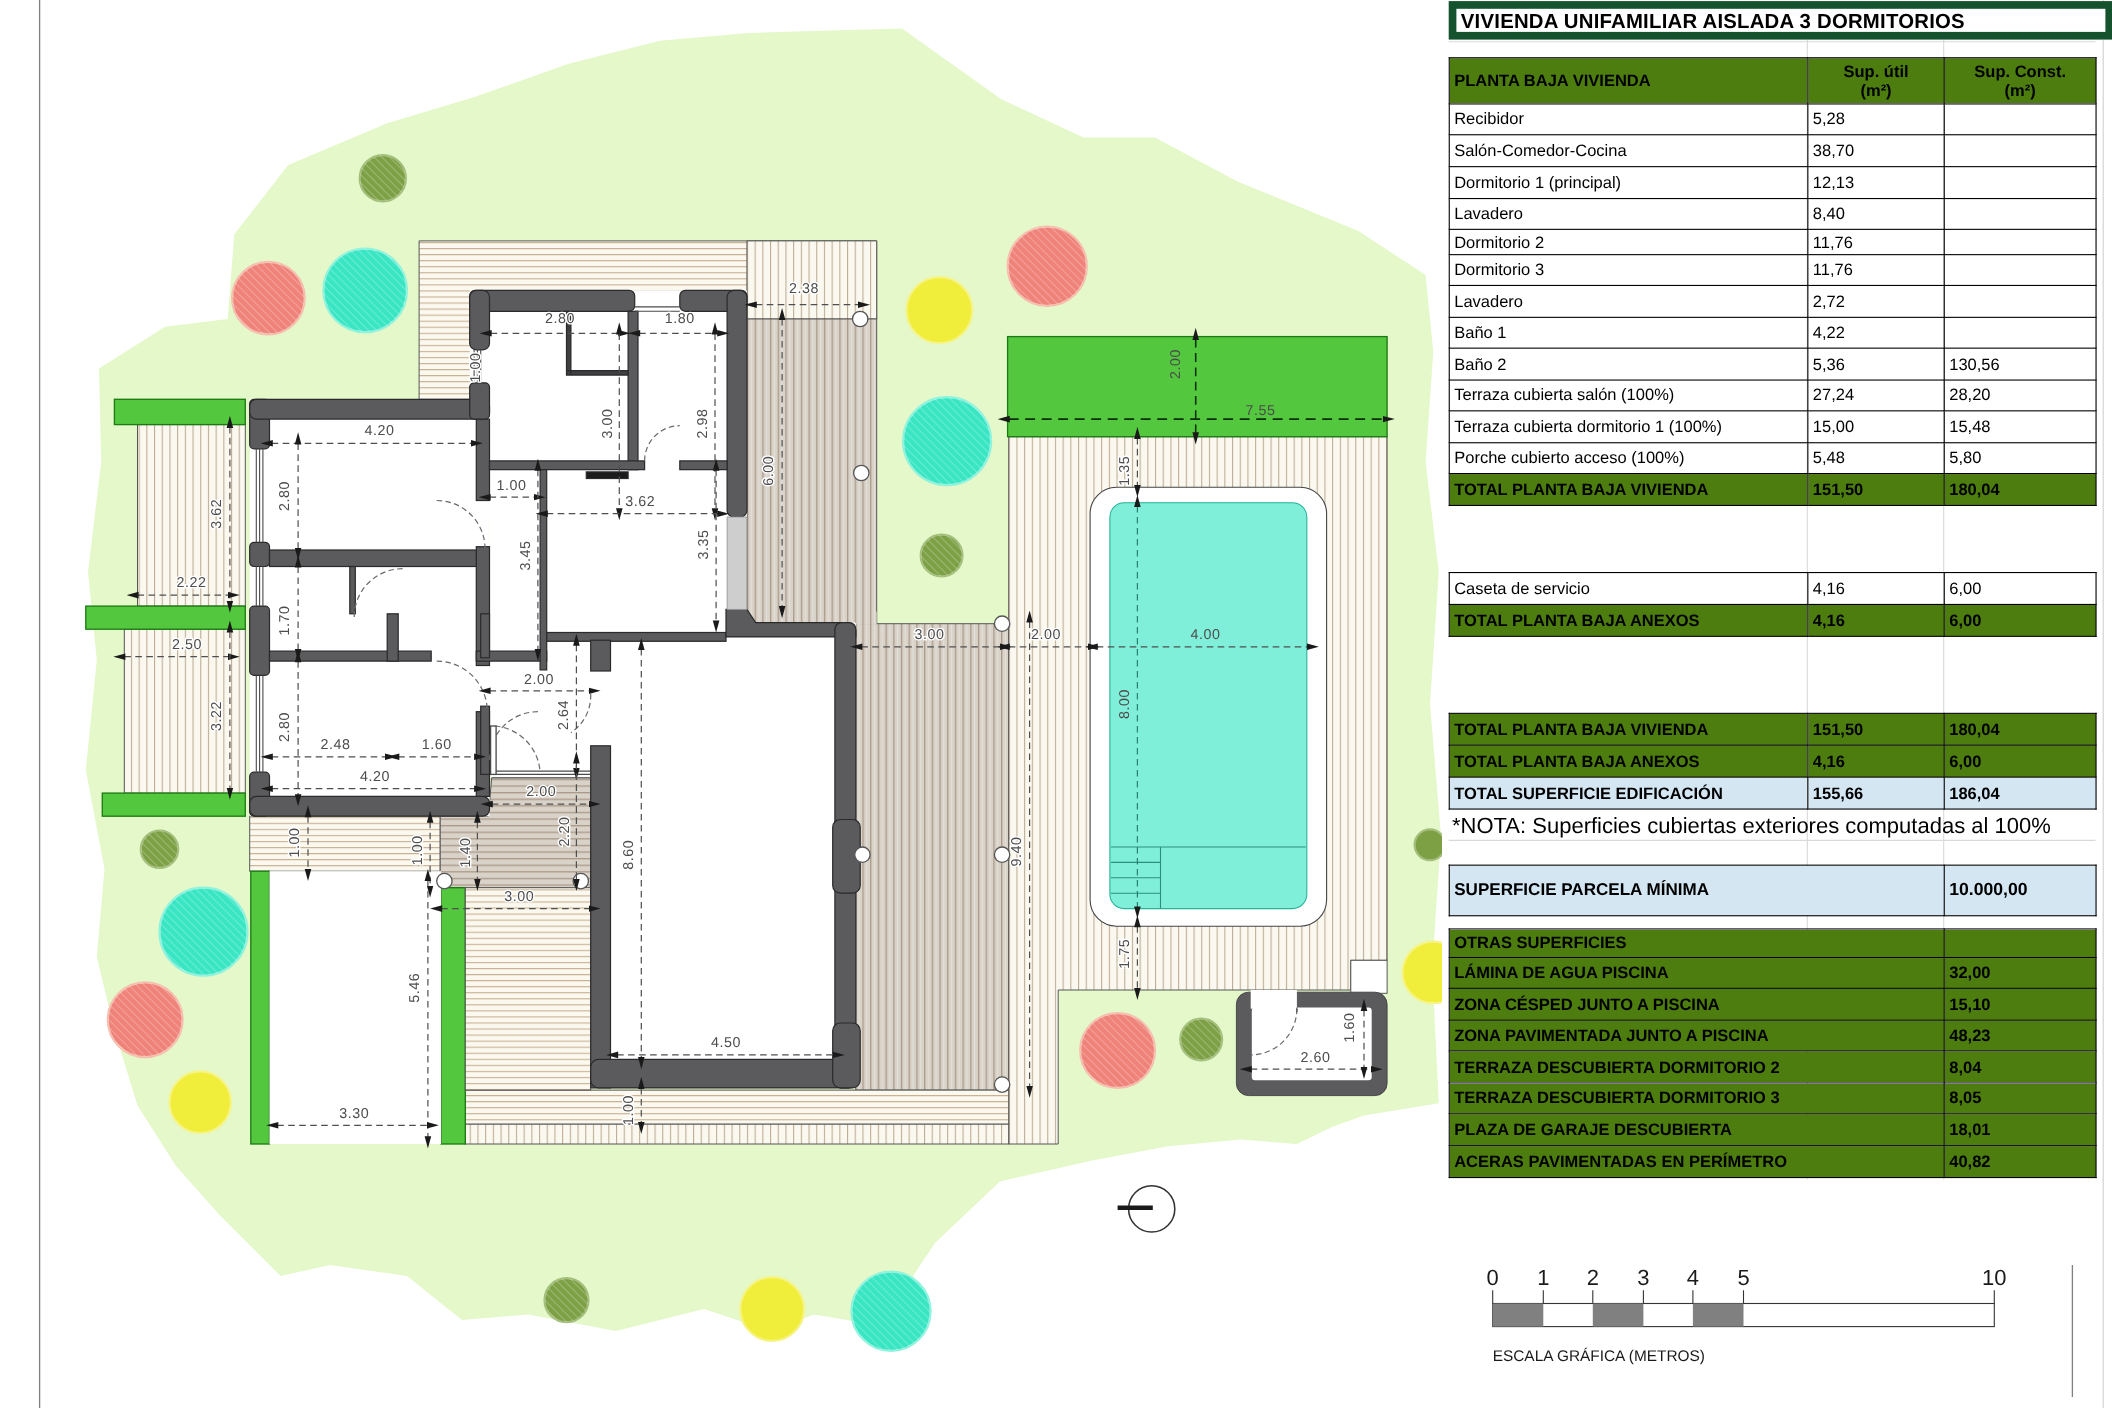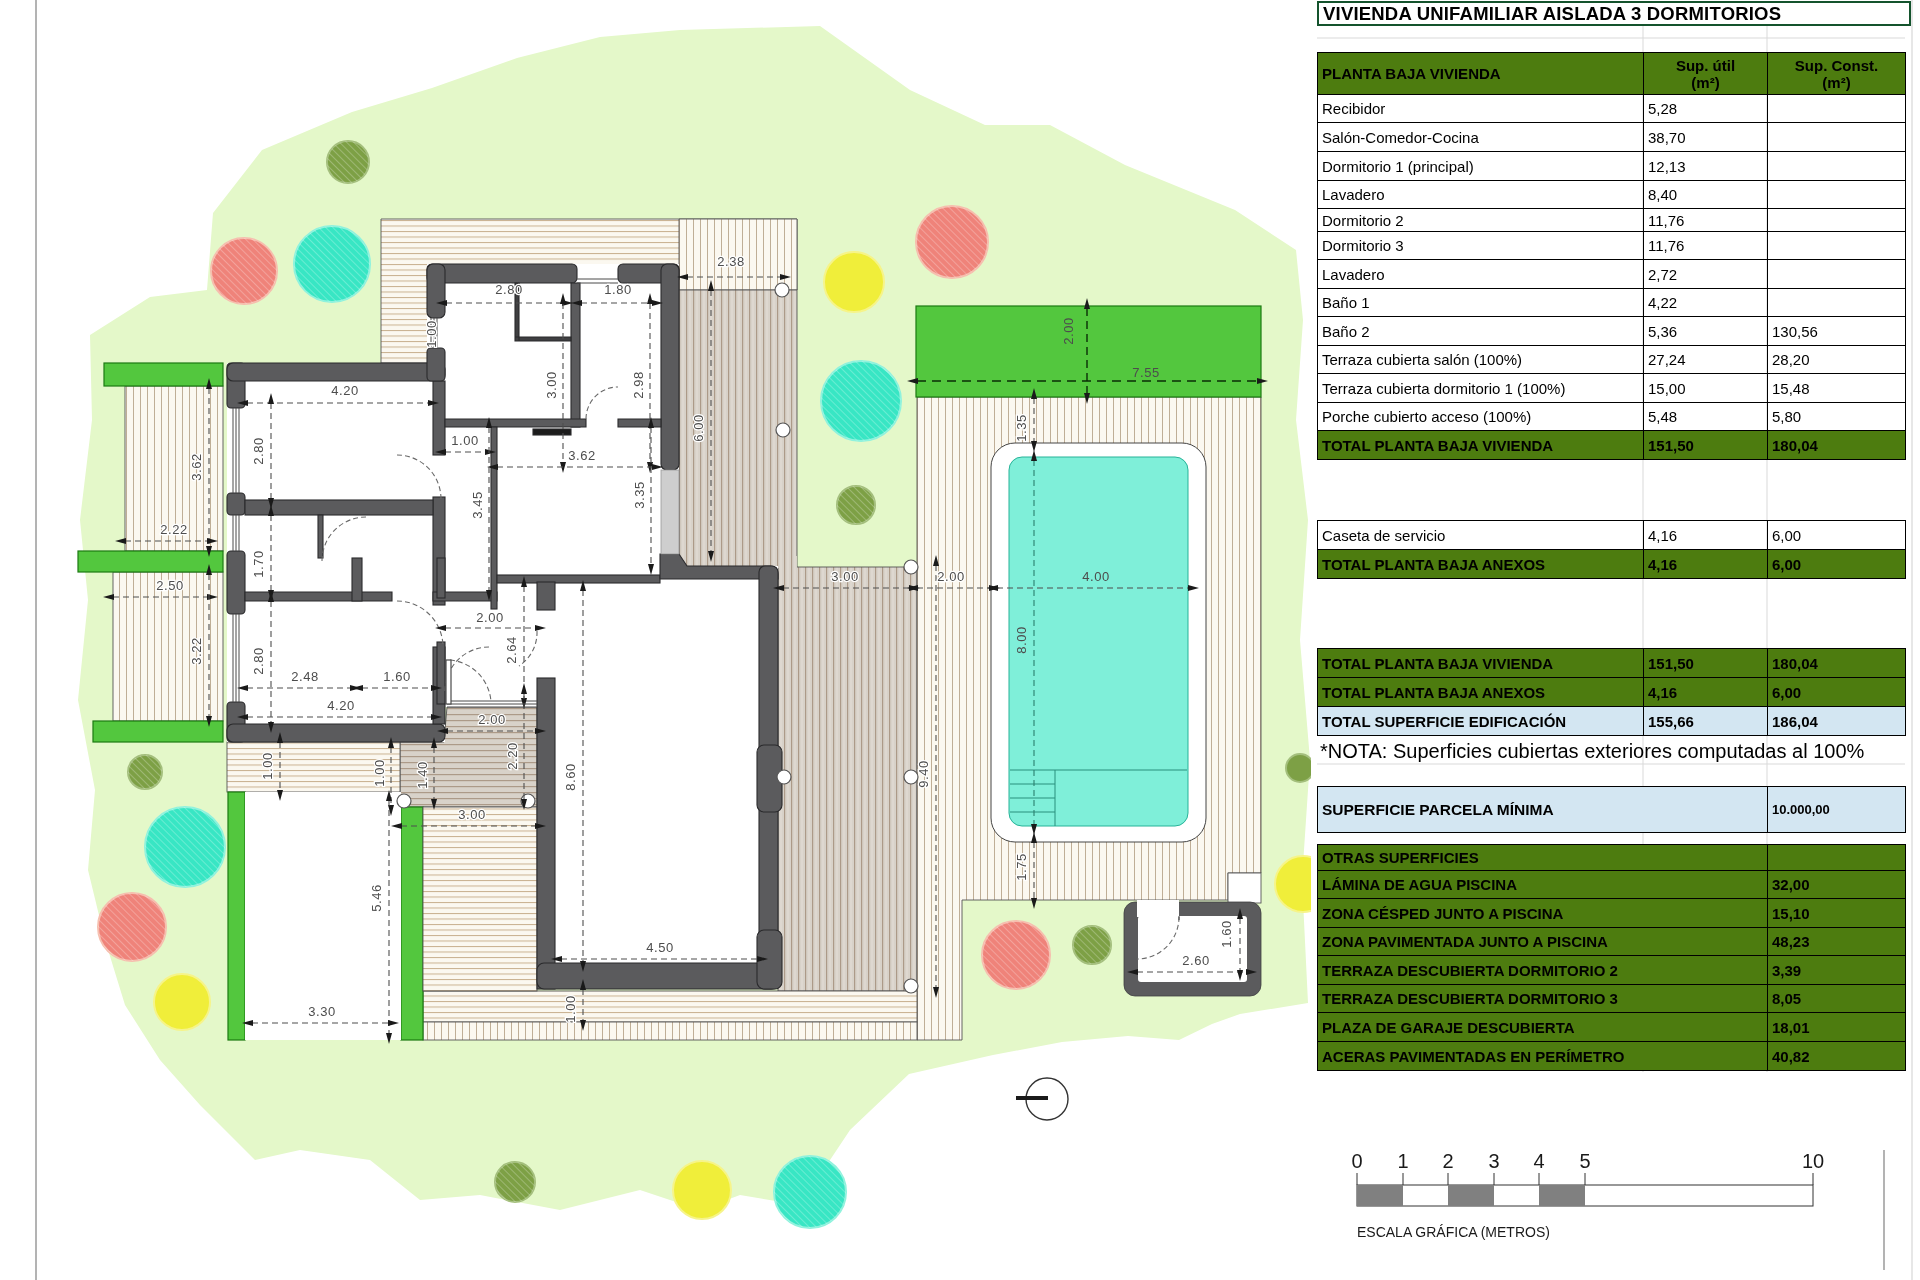--- a/index.html
+++ b/index.html
@@ -437,21 +437,21 @@
 <line x1="1912" y1="0" x2="1912" y2="1280" stroke="#cfcfcf" stroke-width="1"></line>
 
 <g stroke="#d9d9d9" stroke-width="1">
 <line x1="1643" y1="24" x2="1643" y2="1072"></line>
 <line x1="1767" y1="24" x2="1767" y2="1072"></line>
 <line x1="1317" y1="38" x2="1905" y2="38"></line>
 <line x1="1317" y1="764" x2="1905" y2="764"></line>
 </g>
 </svg>
 
-<div style="position:absolute;left:1317px;top:1px;width:586px;height:21px;border:2px solid #14532d;font-weight:bold;font-size:18.5px;padding-left:4px;line-height:21px;background:#fff;letter-spacing:0.2px">VIVIENDA UNIFAMILIAR AISLADA 3 DORMITORIOS</div>
+<div style="position:absolute;left:1317px;top:1px;width:586px;height:21px;border:7px solid #14532d;font-weight:bold;font-size:18.5px;padding-left:4px;line-height:21px;background:#fff;letter-spacing:0.2px">VIVIENDA UNIFAMILIAR AISLADA 3 DORMITORIOS</div>
 
 <table class="tbl" style="top:52px" border="0">
 <colgroup>
         <col style="width:326px">
         <col style="width:124px">
         <col style="width:138px">
       </colgroup>
 <tbody>
         <tr style="height:42px">
           <td class="hd">PLANTA BAJA VIVIENDA</td>
@@ -574,21 +574,21 @@
 <div style="position:absolute;left:1320px;top:740px;font-size:20px">*NOTA: Superficies cubiertas exteriores computadas al 100%</div>
 
 <table class="tbl" style="top:786px">
 <colgroup>
         <col style="width:450px">
         <col style="width:138px">
       </colgroup>
 <tbody>
         <tr style="height:46px">
           <td class="blu" style="font-size:15.5px">SUPERFICIE PARCELA MÍNIMA</td>
-          <td class="num blu" style="font-size:13px">10.000,00</td>
+          <td class="num blu" style="font-size:16px">10.000,00</td>
         </tr>
 </tbody>
     </table>
 
 <table class="tbl" style="top:844px">
 <colgroup>
         <col style="width:450px">
         <col style="width:138px">
       </colgroup>
 <tbody>
@@ -603,21 +603,21 @@
 <tr style="height:29px">
           <td class="hd">ZONA CÉSPED JUNTO A PISCINA</td>
           <td class="num hd">15,10</td>
         </tr>
 <tr style="height:28px">
           <td class="hd">ZONA PAVIMENTADA JUNTO A PISCINA</td>
           <td class="num hd">48,23</td>
         </tr>
 <tr style="height:29px">
           <td class="hd">TERRAZA DESCUBIERTA DORMITORIO 2</td>
-          <td class="num hd">3,39</td>
+          <td class="num hd">8,04</td>
         </tr>
 <tr style="height:28px">
           <td class="hd">TERRAZA DESCUBIERTA DORMITORIO 3</td>
           <td class="num hd">8,05</td>
         </tr>
 <tr style="height:29px">
           <td class="hd">PLAZA DE GARAJE DESCUBIERTA</td>
           <td class="num hd">18,01</td>
         </tr>
 <tr style="height:29px">

